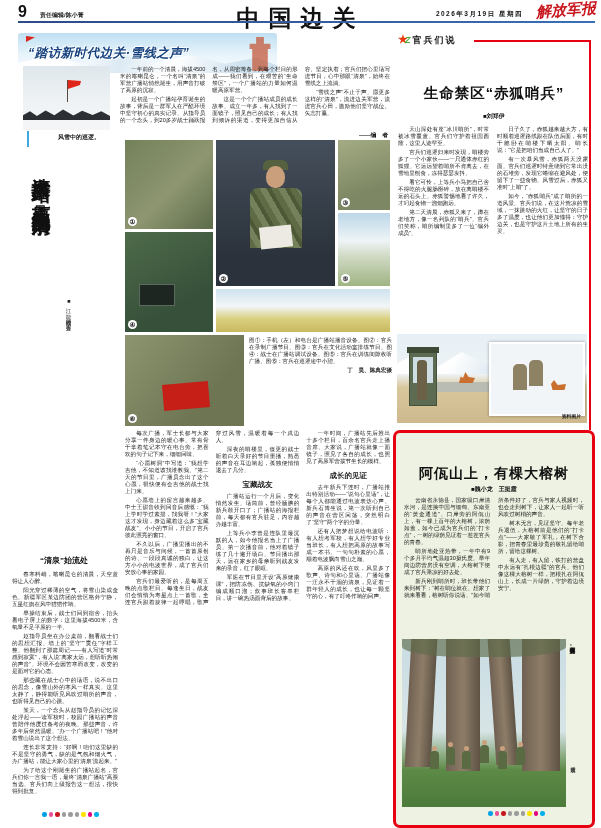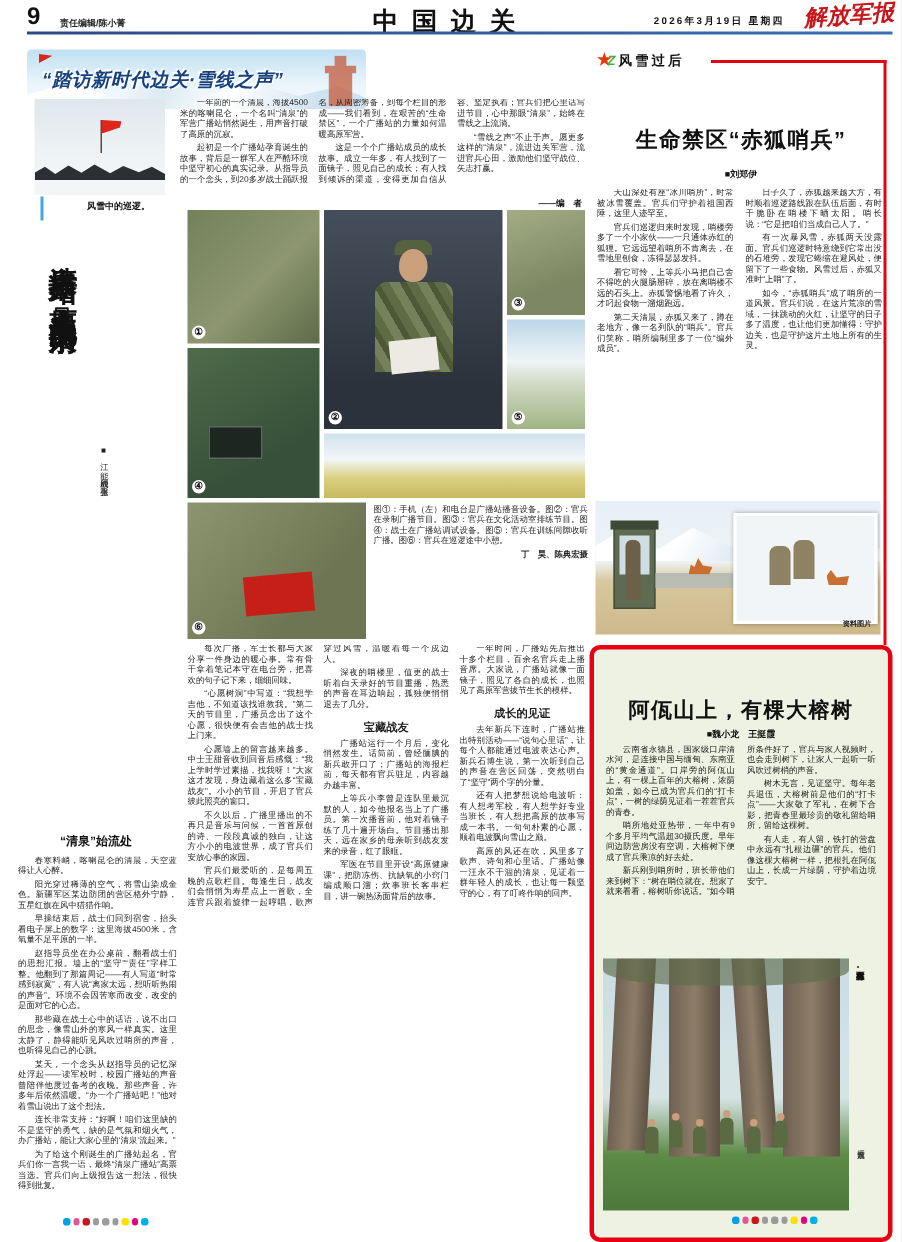--- a/index.html
+++ b/index.html
@@ -2,28 +2,28 @@
 <html><head>
 <meta charset="utf-8">
 <style>
   html,body{margin:0;padding:0;background:#e9e9e9;}
   .page{position:relative;width:601px;height:828px;background:#ffffff;margin:0 auto;
         font-family:"Liberation Sans",sans-serif;color:#111;overflow:hidden;}
   .abs{position:absolute;}
   
   .pagenum{left:18px;top:3px;font-size:16px;font-weight:900;}
   .editor-credit{left:40px;top:11px;font-size:6px;font-weight:700;color:#222;}
-  .section-title{left:0;right:0;top:3px;text-align:center;font-size:17px;font-weight:900;letter-spacing:9px;}
+  .section-title{left:0;right:0;top:3px;text-align:center;font-size:23px;font-weight:900;letter-spacing:9px;}
   .issue-date{right:78px;top:10px;font-size:6.5px;font-weight:700;letter-spacing:1.5px;}
   .masthead{right:5px;top:1px;font-size:15px;font-weight:900;color:#c8161d;
             font-family:"Liberation Serif",serif;font-style:italic;transform:rotate(-4deg);}
   .head-rule{left:18px;top:21px;width:577px;height:2px;background:linear-gradient(90deg,#2e4a86,#3a6fb5);}
   
   .banner{left:18px;top:33px;width:226px;height:40px;border-radius:3px;overflow:hidden;
-          background:linear-gradient(180deg,#bfe0f2 0%,#e8f4fb 55%,#f6fbff 100%);}
+          background:linear-gradient(180deg,#bfe0f2 0%,#e8f4fb 55%,#f6fbff 100%);padding-left:33px;}
   .banner .peaks{position:absolute;left:0;right:0;bottom:0;height:22px;
           background:linear-gradient(115deg,#ffffff 20%,#dceaf4 40%,#ffffff 60%,#cfe2ef 85%);
           clip-path:polygon(0 100%,0 55%,12% 20%,25% 60%,38% 10%,52% 55%,66% 18%,80% 58%,92% 30%,100% 65%,100% 100%);}
   .banner .flag{position:absolute;left:8px;top:3px;width:9px;height:6px;background:#d8281e;
           clip-path:polygon(0 0,100% 20%,0 100%);}
   .banner .tower{position:absolute;right:4px;top:4px;width:26px;height:34px;background:#c4593b;opacity:.75;
           clip-path:polygon(20% 100%,20% 35%,10% 35%,10% 20%,35% 20%,35% 0,65% 0,65% 20%,90% 20%,90% 35%,80% 35%,80% 100%);}
   .banner .bn-text{position:absolute;left:10px;top:12px;font-size:12.5px;font-weight:900;color:#16417e;
           text-shadow:1px 1px 0 #fff,-1px -1px 0 #fff;letter-spacing:.5px;font-style:italic;}
   
@@ -239,21 +239,21 @@
       <span style="background: rgb(200, 22, 29);"></span>
       <span style="background: rgb(155, 155, 155);"></span>
       <span style="background: rgb(155, 155, 155);"></span>
       <span style="background: rgb(155, 155, 155);"></span>
       <span style="background: rgb(255, 225, 0);"></span>
       <span style="background: rgb(228, 0, 127);"></span>
       <span style="background: rgb(0, 175, 236);"></span>
     </div>
 
   <div class="abs tagrow fox-tag">
-    <span class="star">★</span><span class="zmark">Z</span><span>风雪过后</span>
+    <span class="star">★</span><span class="zmark">Z</span><span>官兵们说</span>
   </div>
   <div class="abs fox-line-h"></div>
   <div class="abs fox-line-v"></div>
   <div class="abs fox-title">生命禁区“赤狐哨兵”</div>
   <div class="abs fox-byline">■刘郑伊</div>
   <div class="abs smalltext fox-body">
       <p>天山深处有座“冰川哨所”，时常被冰雪覆盖。官兵们守护着祖国西陲，这里人迹罕至。</p>
       <p>官兵们巡逻归来时发现，哨楼旁多了一个小家伙——一只通体赤红的狐狸。它远远望着哨所不肯离去，在雪地里刨食，冻得瑟瑟发抖。</p>
       <p>看它可怜，上等兵小马把自己舍不得吃的火腿肠掰碎，放在离哨楼不远的石头上。赤狐警惕地看了许久，才叼起食物一溜烟跑远。</p>
       <p>第二天清晨，赤狐又来了，蹲在老地方，像一名列队的“哨兵”。官兵们笑称，哨所编制里多了一位“编外成员”。</p>

